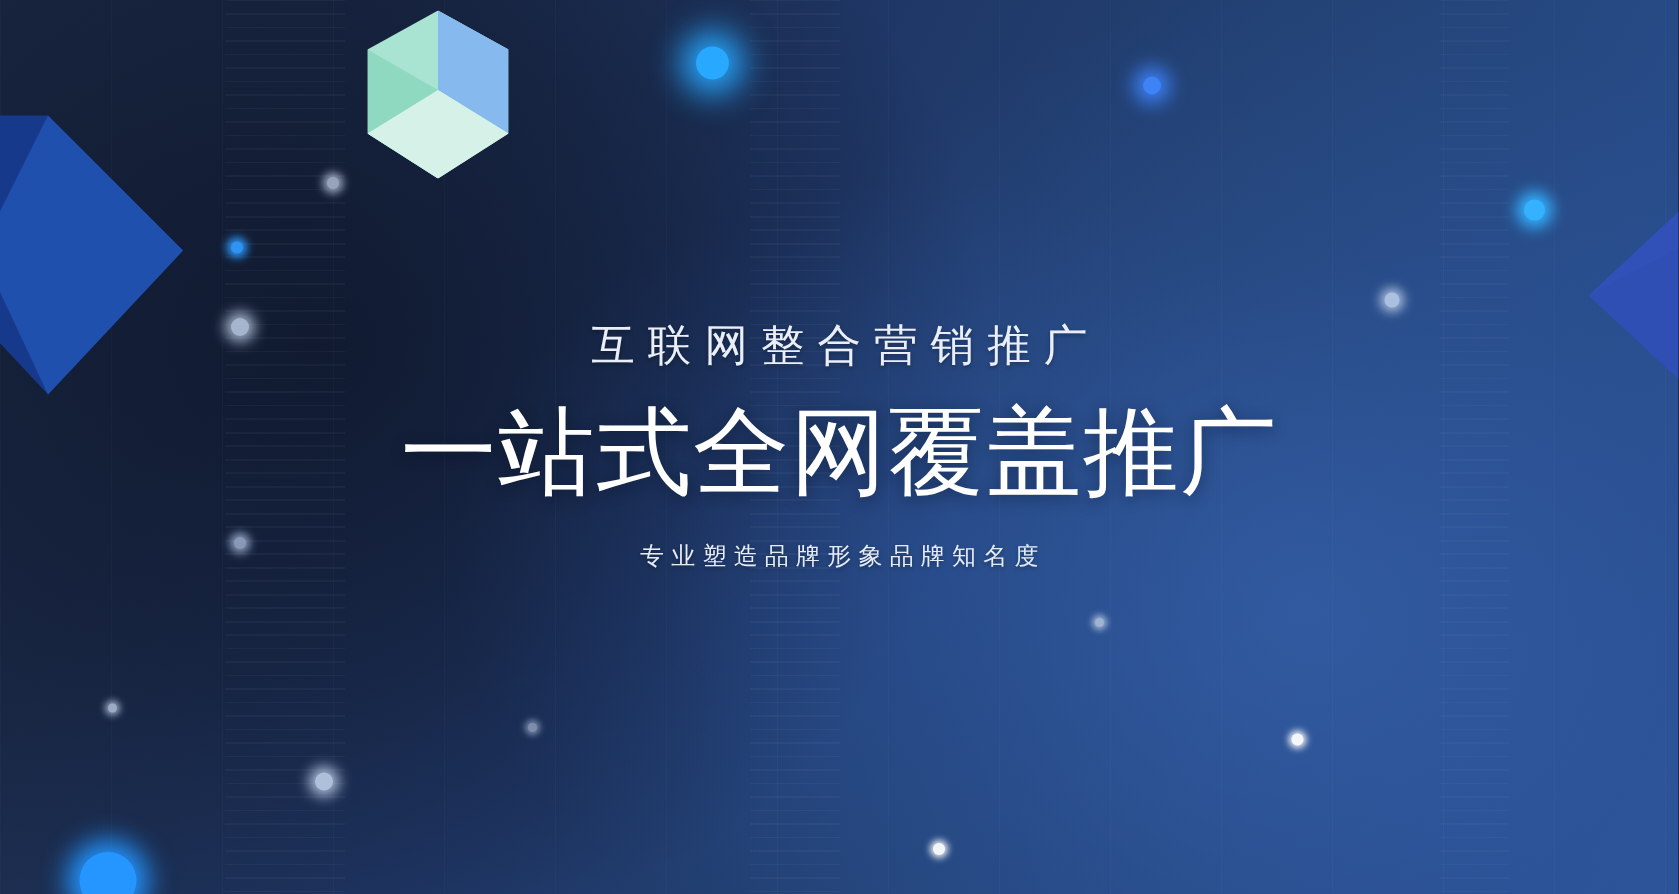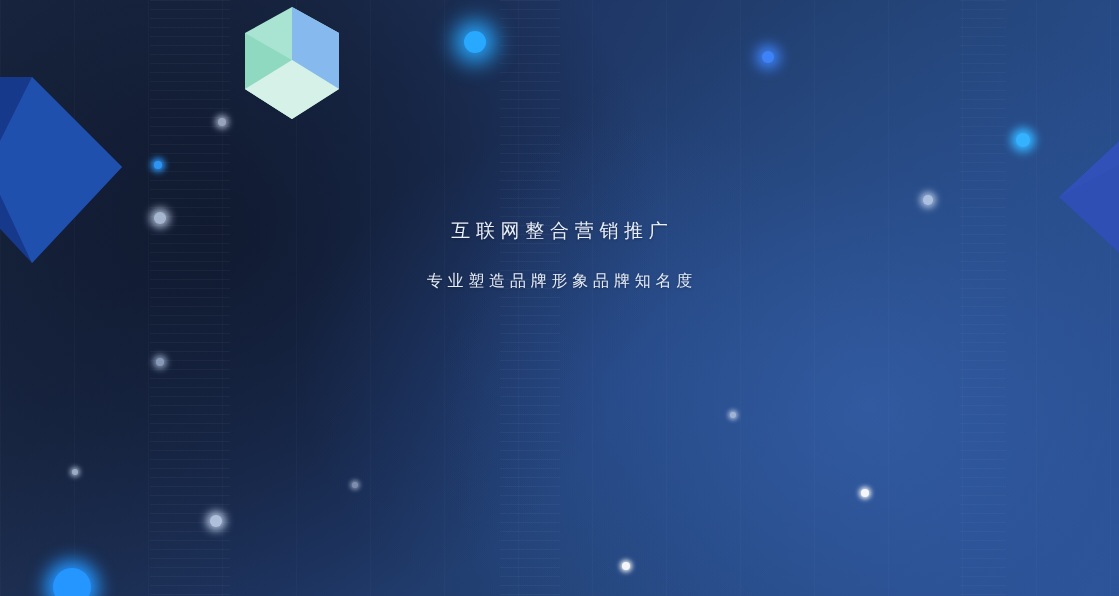--- a/index.html
+++ b/index.html
@@ -117,21 +117,21 @@
   
   .text-block {
     position: absolute;
     left: 0;
     right: 0;
     top: 214px;
     text-align: center;
     z-index: 6;
   }
   .eyebrow {
-    font-size: 19px;
+    font-size: 29px;
     line-height: 34px;
     color: #e9eef8;
     letter-spacing: 0.30em;
     text-indent: 0.30em;
     font-weight: 400;
     text-shadow: 0 1px 3px rgba(0,0,0,0.30);
   }
   .headline {
     margin-top: 15px;
     font-size: 64px;
@@ -202,16 +202,17 @@
       <div class="dot soft" style="left: 210px; top: 515px; width: 12px; height: 12px; background: rgb(201, 218, 244); opacity: 0.85; box-shadow: rgb(201, 218, 244) 0px 0px 9px 4px;"></div>
       <div class="dot soft" style="left: 53px; top: 568px; width: 38px; height: 38px; background: rgb(37, 150, 255); opacity: 1; box-shadow: rgb(37, 150, 255) 0px 0px 18px 8px;"></div>
       <div class="dot soft" style="left: 861px; top: 489px; width: 8px; height: 8px; background: rgb(255, 255, 255); opacity: 0.95; box-shadow: rgb(255, 255, 255) 0px 0px 5px 2px;"></div>
       <div class="dot soft" style="left: 622px; top: 562px; width: 8px; height: 8px; background: rgb(255, 255, 255); opacity: 0.95; box-shadow: rgb(255, 255, 255) 0px 0px 5px 2px;"></div>
       <div class="dot soft" style="left: 730px; top: 412px; width: 6px; height: 6px; background: rgb(221, 231, 247); opacity: 0.65; box-shadow: rgb(221, 231, 247) 0px 0px 4px 2px;"></div>
       <div class="dot soft" style="left: 352px; top: 482px; width: 6px; height: 6px; background: rgb(205, 220, 243); opacity: 0.55; box-shadow: rgb(205, 220, 243) 0px 0px 4px 2px;"></div>
     </div>
 
   <div class="text-block">
     <div class="eyebrow">互联网整合营销推广</div>
+    <div class="headline">一站式全网覆盖推广</div>
     <div class="subline">专业塑造品牌形象品牌知名度</div>
   </div>
 
 </div>
 
 </body></html>

